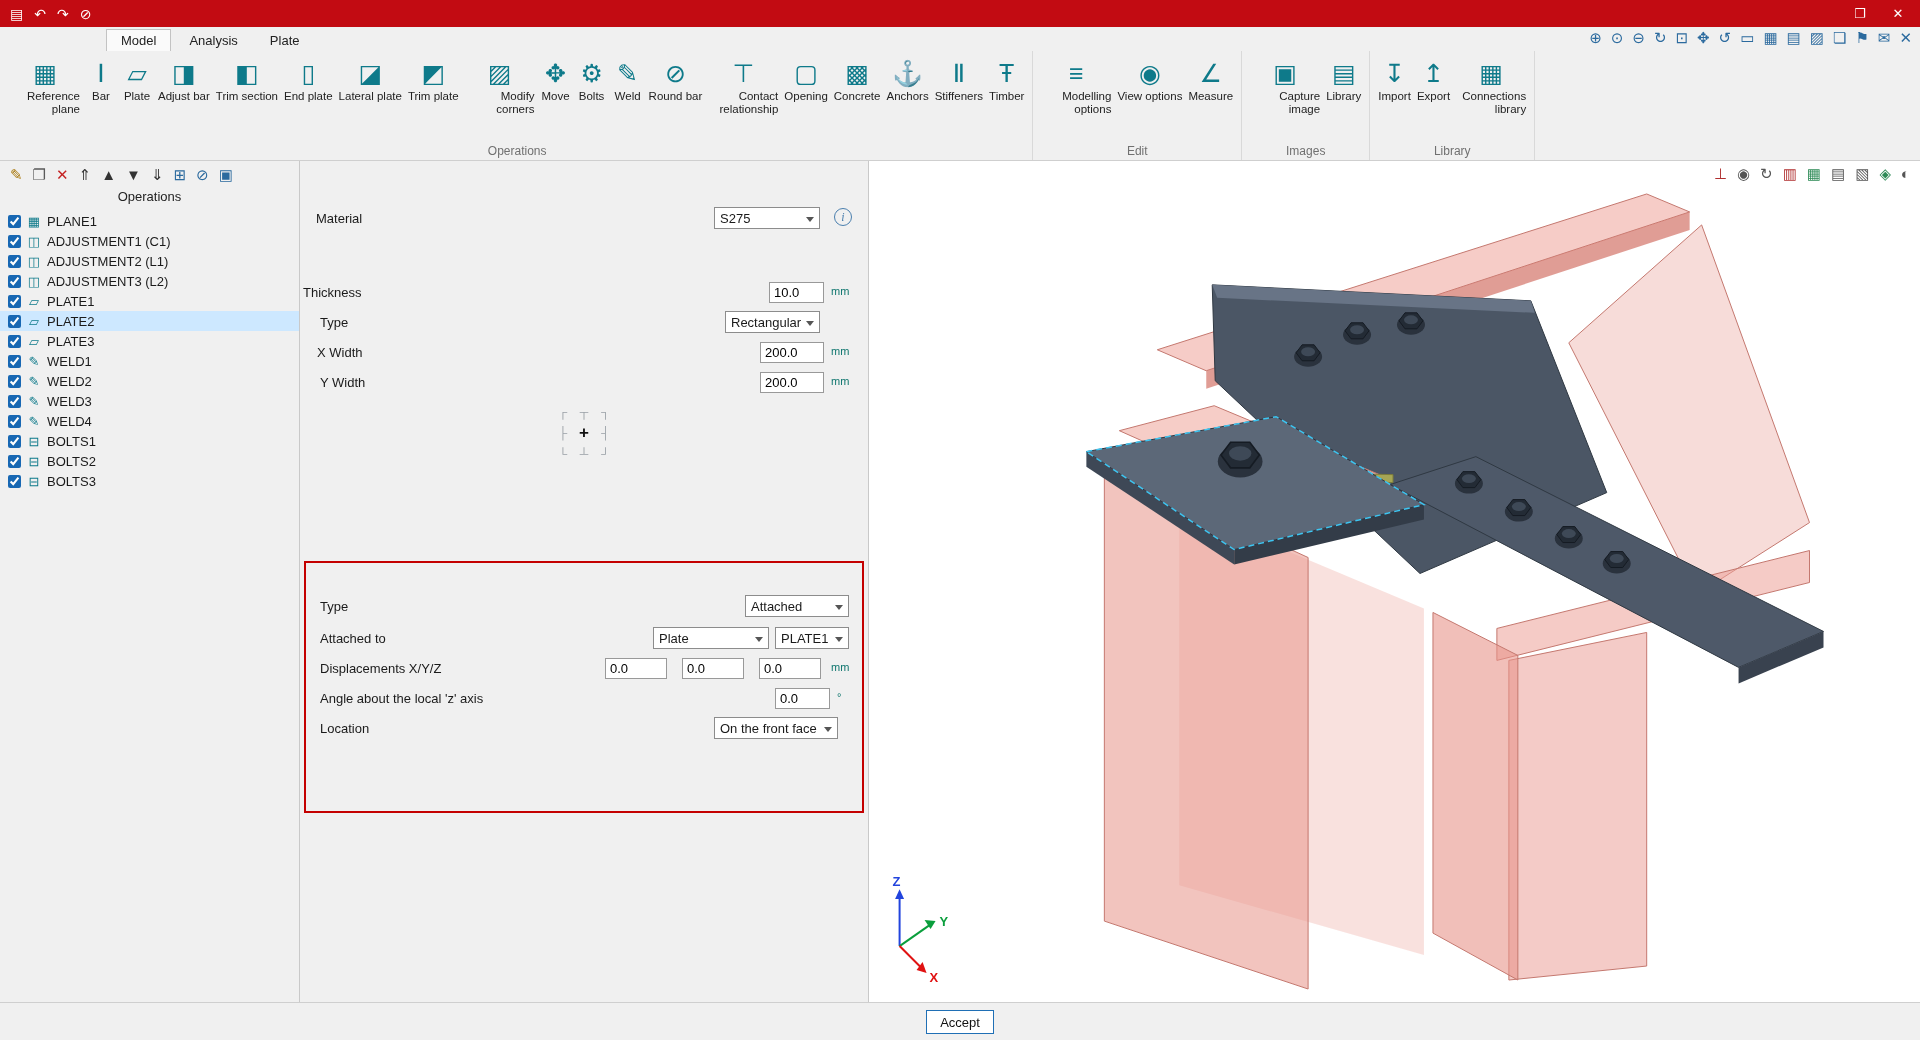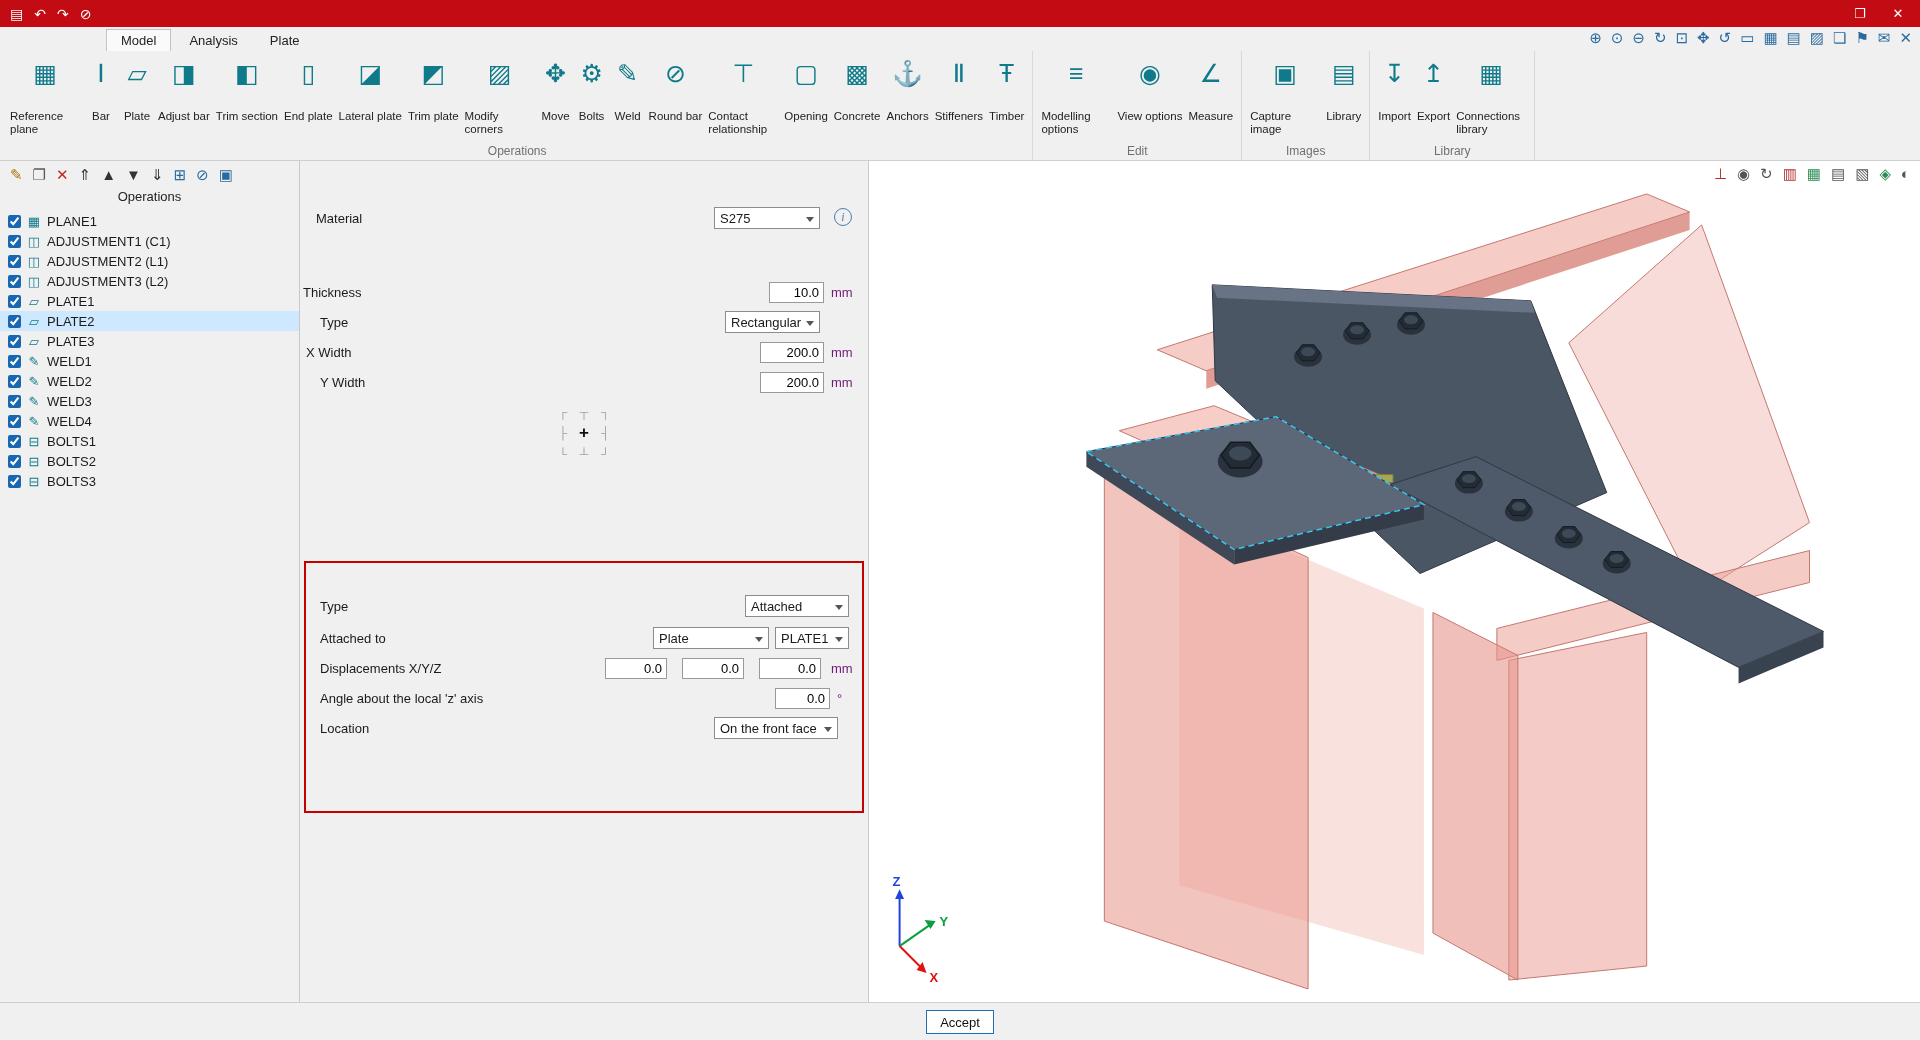--- a/index.html
+++ b/index.html
@@ -15,37 +15,37 @@
 .tabs{left:0;top:27px;width:1920px;height:24px;display:flex;align-items:flex-end;padding-left:106px;gap:4px}
 .tab{padding:3px 14px;font-size:13px;color:#222}
 .tab.active{background:#fafafa;border:1px solid #c3c3c3;border-bottom:none}
 .quick{position:absolute;right:8px;top:30px;display:flex;gap:9px;z-index:3}
 .qico{font-size:15px;color:#2b6a9e;line-height:1}
 .ribbon{left:0;top:51px;width:1920px;height:110px;border-bottom:1px solid #cfcfcf;display:flex;align-items:stretch;padding-left:2px;background:#f0f0f0}
 .rgroup{position:relative;border-right:1px solid #d9d9d9;padding:4px 5px 18px}
 .ritems{display:flex;align-items:flex-start}
 .ritem{min-width:36px;max-width:76px;padding:1px 3px;display:flex;flex-direction:column;align-items:center}
 .rglyph{height:34px;font-size:25px;line-height:34px;color:#0e7a8a}
-.rlabel{font-size:11.5px;line-height:1.1;text-align:left;color:#222;margin-top:20px}
+.rlabel{font-size:11.5px;line-height:1.1;text-align:right;color:#222;margin-top:0}
 .rgl{position:absolute;left:0;right:0;bottom:2px;text-align:center;font-size:12px;color:#707070}
 .lpanel{left:0;top:161px;width:300px;height:841px;background:#f0f0f0;border-right:1px solid #c9c9c9}
 .ltb{display:flex;align-items:center;gap:10px;padding:6px 0 4px 10px}
 .lico{font-size:15px;line-height:1}
 .ltitle{text-align:center;font-size:13px;color:#222;padding:3px 0}
 .tree{margin-top:4px}
 .trow{height:20px;display:flex;align-items:center;gap:5px;padding-left:8px;font-size:13px}
 .trow.sel-row{background:#cde8ff}
 .tcb{width:13px;height:13px;accent-color:#1767b3}
 .ticon{width:16px;text-align:center;color:#0e7a8a;font-size:13px}
 .mpanel{left:300px;top:161px;width:569px;height:841px;background:#f0f0f0;border-right:1px solid #c9c9c9}
 .plabel{position:absolute;font-size:13px;color:#1a1a1a;white-space:nowrap}
-.inp{position:absolute;height:21px;border:1px solid #999;background:#fff;font-size:13px;text-align:right;padding:0 4px;font-family:inherit}
+.inp{position:absolute;height:21px;border:1px solid #999;background:#fff;font-size:13px;padding:0 4px;font-family:inherit}
 .sel{position:absolute;height:22px;border:1px solid #8c8c8c;background:#fff;font-size:13px;display:flex;align-items:center;padding:0 18px 0 5px;white-space:nowrap;overflow:hidden}
 .sel::after{content:"";position:absolute;right:5px;top:9px;border:4px solid transparent;border-top:5px solid #555}
-.unit{position:absolute;font-size:13px;color:#701a75}
+.unit{position:absolute;font-size:11px;color:#0f766e}
 .shead{position:absolute;height:20px;background:#e4e4e4;border:1px solid #d0d0d0;font-size:13px;color:#222;display:flex;align-items:center;padding-left:8px}
 .redbox{position:absolute;border:2px solid #c40000}
 .info{position:absolute;width:18px;height:18px;border:1px solid #4a7fae;border-radius:50%;color:#4a7fae;font-size:12px;font-style:italic;display:flex;align-items:center;justify-content:center;font-family:"Liberation Serif",serif}
 .anchor{position:absolute;display:grid;grid-template-columns:repeat(3,1fr);grid-template-rows:repeat(3,1fr)}
 .amark{color:#9aa0a6;font-size:12px;display:flex;align-items:center;justify-content:center}
 .amark.center{color:#111;font-size:17px;font-weight:bold}
 .vp{left:869px;top:161px;width:1051px;height:841px;background:#fff}
 .vpicons{position:absolute;top:5px;right:10px;display:flex;gap:10px}
 .vico{font-size:15px;line-height:1}
 .footer{left:0;top:1002px;width:1920px;height:38px;background:#f0f0f0;border-top:1px solid #cfcfcf}
@@ -318,21 +318,21 @@
 
   <div class="plabel" style="left:3px;top:124px">Thickness</div>
   <input class="inp" style="left: 469px; top: 121px; width: 55px;" value="10.0">
   <div class="unit" style="left:531px;top:124px">mm</div>
 
   <div class="plabel" style="left:20px;top:154px">Type</div>
   <div class="sel" style="left:425px;top:150px;width:95px">
       <span>Rectangular</span>
     </div>
 
-  <div class="plabel" style="left:6px;top:184px">X Width</div>
+  <div class="plabel" style="left:17px;top:184px">X Width</div>
   <input class="inp" style="left: 460px; top: 181px; width: 64px;" value="200.0">
   <div class="unit" style="left:531px;top:184px">mm</div>
 
   <div class="plabel" style="left:20px;top:214px">Y Width</div>
   <input class="inp" style="left: 460px; top: 211px; width: 64px;" value="200.0">
   <div class="unit" style="left:531px;top:214px">mm</div>
 
   <div class="anchor" style="left:252px;top:240px;width:64px;height:64px">
       <span class="amark">┌</span>
       <span class="amark">┬</span>

